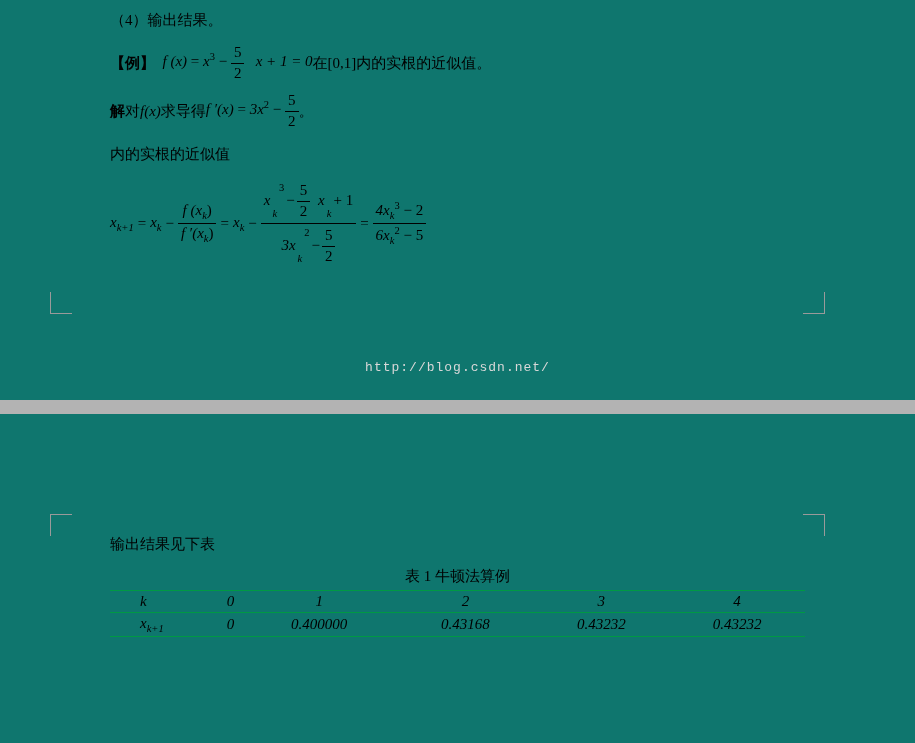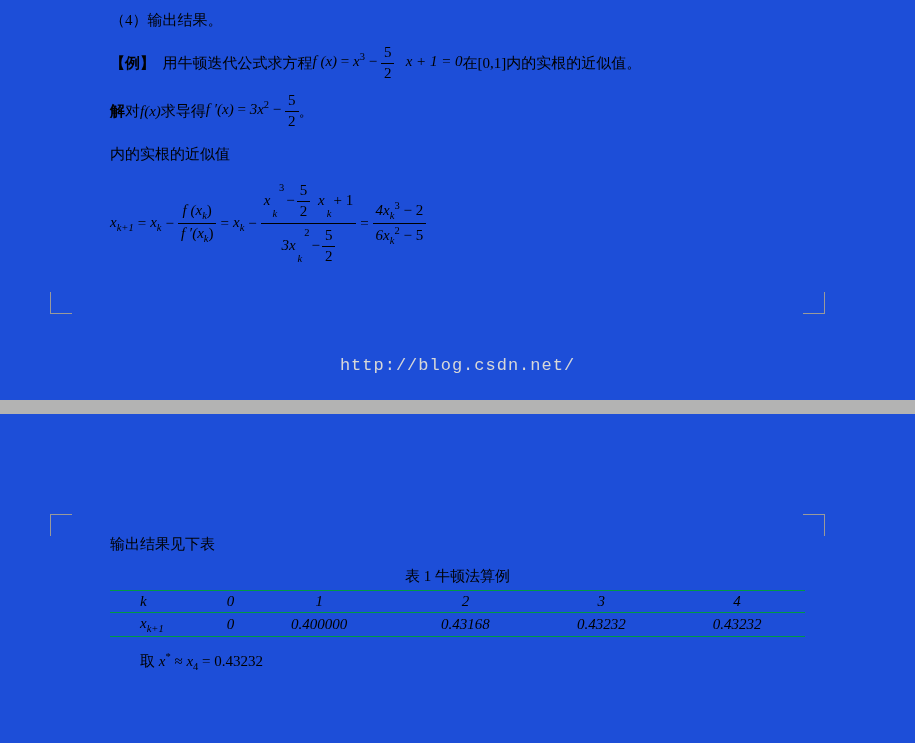--- a/index.html
+++ b/index.html
@@ -6,21 +6,21 @@
   body {
     font-family: "SimSun", "宋体", "Times New Roman", serif;
     font-size: 15px;
     background: #fff;
     width: 915px;
     height: 743px;
     overflow: hidden;
     position: relative;
   }
   .page {
-    background: #1d4ed8;
+    background: #0f766e;
     padding: 0 110px;
     position: relative;
   }
   .page1 { height: 400px; padding-top: 5px;}
   .page2 { height: 343px; padding-top: 115px;}
   .gap {
     height: 14px;
     background: #b3b3b3;
   }
   .line { margin-bottom: 8px; line-height: 2; }
@@ -38,21 +38,21 @@
   .frac .num { display:block; border-bottom: 1px solid #000; padding: 0 3px; line-height:1.3;}
   .frac .den { display:block; padding: 0 3px; line-height:1.3;}
   .eq-big { display:flex; align-items:center; gap:4px; margin:12px 0 14px 0;}
   .eq-big .piece { display:inline-block; }
   .watermark {
     position: absolute;
     left: 0; right: 0;
     bottom: 25px;
     text-align: center;
     font-family: "Courier New", monospace;
-    font-size: 17px;
+    font-size: 13px;
     color: #d8d8d8;
     letter-spacing: 1px;
   }
   .corner {
     position: absolute;
     width: 22px; height: 22px;
     border-color: #9a9a9a;
     border-style: solid;
     border-width: 0;
   }
@@ -87,21 +87,20 @@
 
 <div class="page page1">
 
   <div class="line indent">
     <span>（4）输出结果。</span>
   </div>
 
   <div class="line" style="display:flex;align-items:center;flex-wrap:wrap;">
     <span class="bold">【例】</span>
     <span>&nbsp;&nbsp;</span>
-    <span>用牛顿迭代公式求方程 </span>
 
     <span class="math">
       <span>f (x)</span>
       <span class="ns"> = </span>
       <span>x</span><sup class="ns">3</sup>
       <span class="ns"> − </span>
       <span class="frac">
         <span class="num ns">5</span>
         <span class="den ns">2</span>
       </span>
@@ -216,25 +215,18 @@
       <td><span>x</span><sub>k+1</sub></td>
       <td>0</td>
       <td>0.400000</td>
       <td>0.43168</td>
       <td>0.43232</td>
       <td>0.43232</td>
     </tr>
   </tbody>
     </table>
 
-  <div class="final math">
-    <span class="cn">取 </span>
-    <span>x</span><sup class="ns">*</sup>
-    <span class="ns"> ≈ </span>
-    <span>x</span><sub class="ns">4</sub>
-    <span class="ns"> = 0.43232</span>
-  </div>
 </div>
 
 <div class="corner ml"></div>
 <div class="corner mr"></div>
 <div class="corner tl2"></div>
 <div class="corner tr2"></div>
 
 </body></html>

